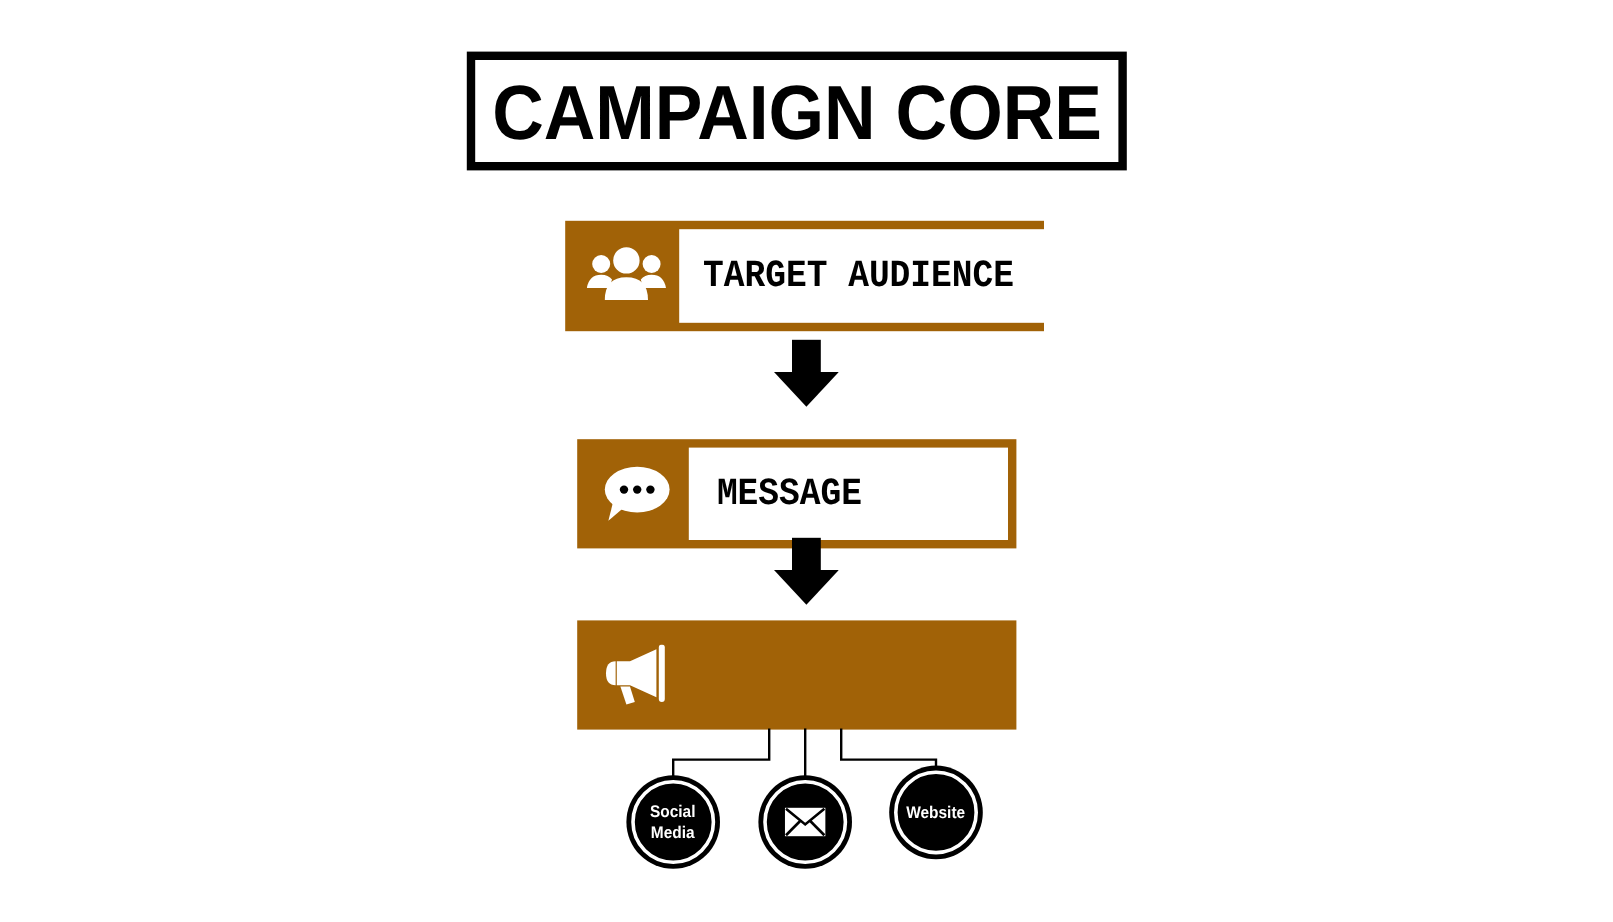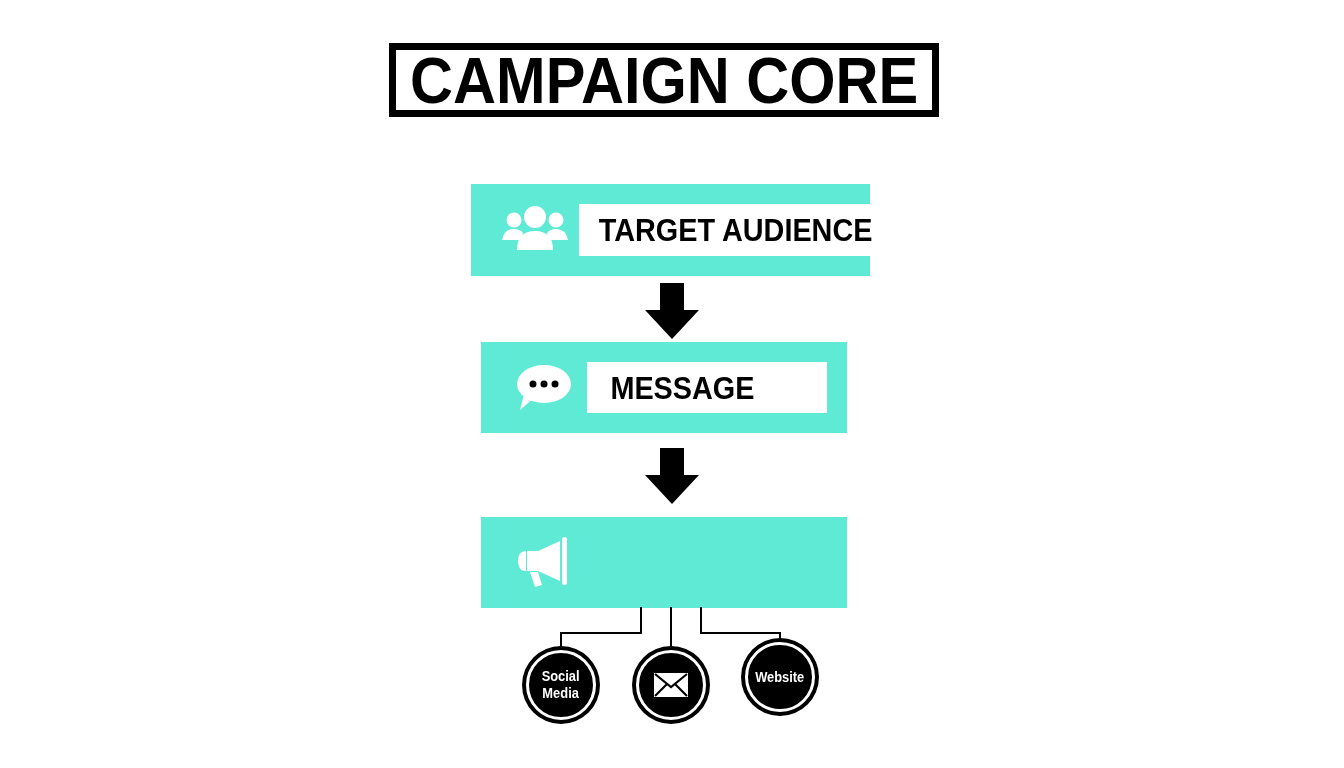--- a/index.html
+++ b/index.html
@@ -13,43 +13,44 @@
       position: relative;
       overflow: hidden;
       font-family: "Liberation Sans", "DejaVu Sans", sans-serif;
       color: #000;
     }
     .title-box {
       position: absolute;
       left: 389px;
       top: 43px;
       width: 550px;
-      height: 74px;
+      height: 99px;
       box-sizing: border-box;
       border: 7px solid #000;
       background: #fff;
       display: flex;
       align-items: center;
       justify-content: center;
     }
     .title-text {
       font-size: 64px;
       font-weight: bold;
       letter-spacing: 0px;
       transform: scaleX(0.93);
       line-height: 1;
       margin-top: 2px;
       white-space: nowrap;
     }
     .step {
       position: absolute;
       box-sizing: border-box;
-      background: #5eead4;
-      display: flex;
-      padding: 20px;
+      background: #a16207;
+      display: flex;
+      padding: 7px;
+      font-family: Liberation Mono, monospace;
     }
     .step .icon-panel {
       flex: 0 0 auto;
       display: flex;
       align-items: center;
       justify-content: center;
     }
     .step .label-panel {
       flex: 1 1 auto;
       background: #fff;
@@ -61,21 +62,21 @@
       font-size: 32px;
       line-height: 1;
       white-space: nowrap;
       transform-origin: left center;
       transform: scaleX(0.9);
     }
     #step-audience { left: 471px; top: 184px; width: 399px; height: 92px; }
     #step-audience .icon-panel { width: 88px; }
     #step-audience .label { padding-left: 22px; }
 
-    #step-message { left: 481px; top: 342px; width: 366px; height: 91px; }
+    #step-message { left: 481px; top: 366px; width: 366px; height: 91px; }
     #step-message .icon-panel { width: 86px; }
     #step-message .label { padding-left: 26px; }
 
     #step-channels { left: 481px; top: 517px; width: 366px; height: 91px; }
     #step-channels .icon-panel { width: 86px; }
     #step-channels .label { padding-left: 24px; }
 
     .arrow {
       position: absolute;
     }

